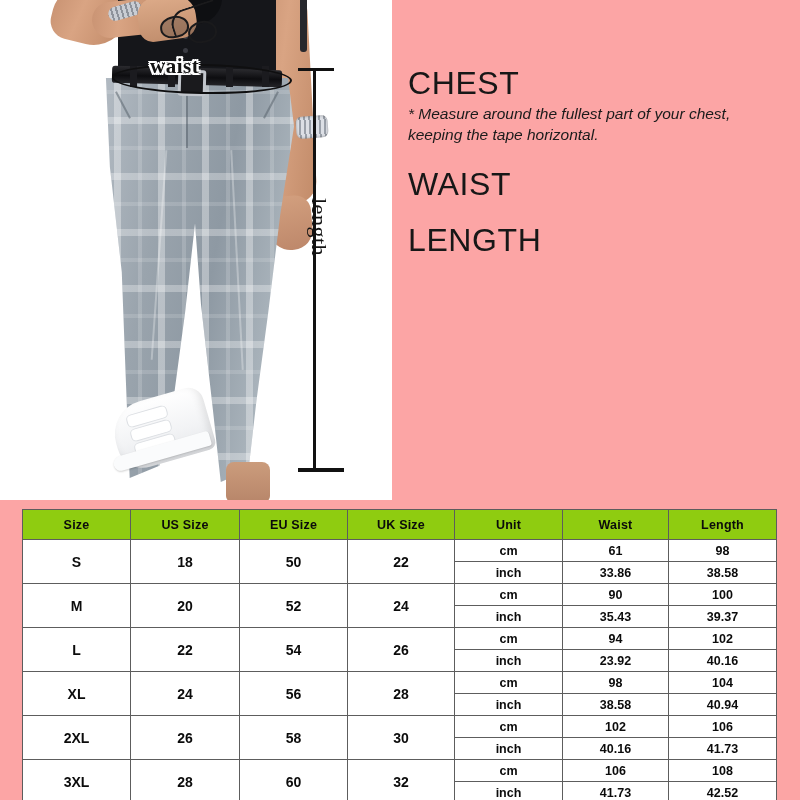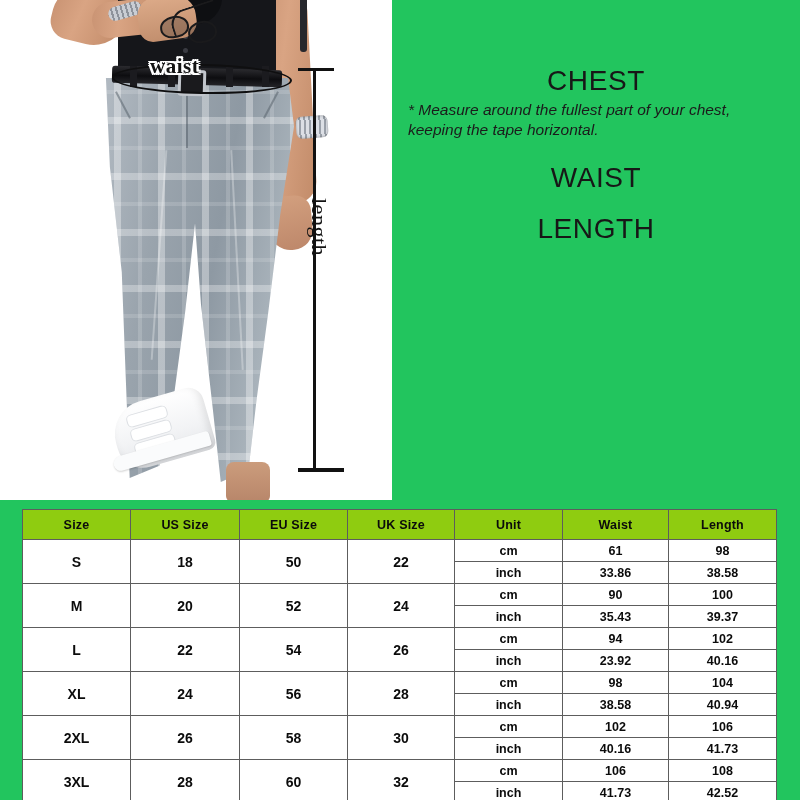--- a/index.html
+++ b/index.html
@@ -14,21 +14,21 @@
     position: relative;
     overflow: hidden;
   }
 
   
   #page {
     position: absolute;
     left: 0; top: 0;
     width: 800px;
     height: 800px;
-    background: #22c55e;
+    background: #fca5a5;
   }
 
   
   #photo-panel {
     position: absolute;
     left: 0; top: 0;
     width: 392px;
     height: 500px;
     overflow: hidden;
     background: #ffffff;
@@ -311,27 +311,26 @@
        0   -2px 0 #fff,  0    2px 0 #fff;
   }
 
   
   #instructions {
     position: absolute;
     left: 408px; top: 66px;
     width: 376px;
   }
   .sec-title {
-    font-size: 28px;
+    font-size: 32px;
     font-weight: 400;
     color: #171717;
     letter-spacing: 0.6px;
     margin: 0 0 3px 0;
     line-height: 1.1;
-    text-align: center;
   }
   .sec-body {
     font-size: 15.5px;
     color: #1b1b1b;
     line-height: 1.33;
     margin: 0;
     white-space: pre-line;
     font-style: italic;
   }
   .sec-block { margin-bottom: 22px; }

